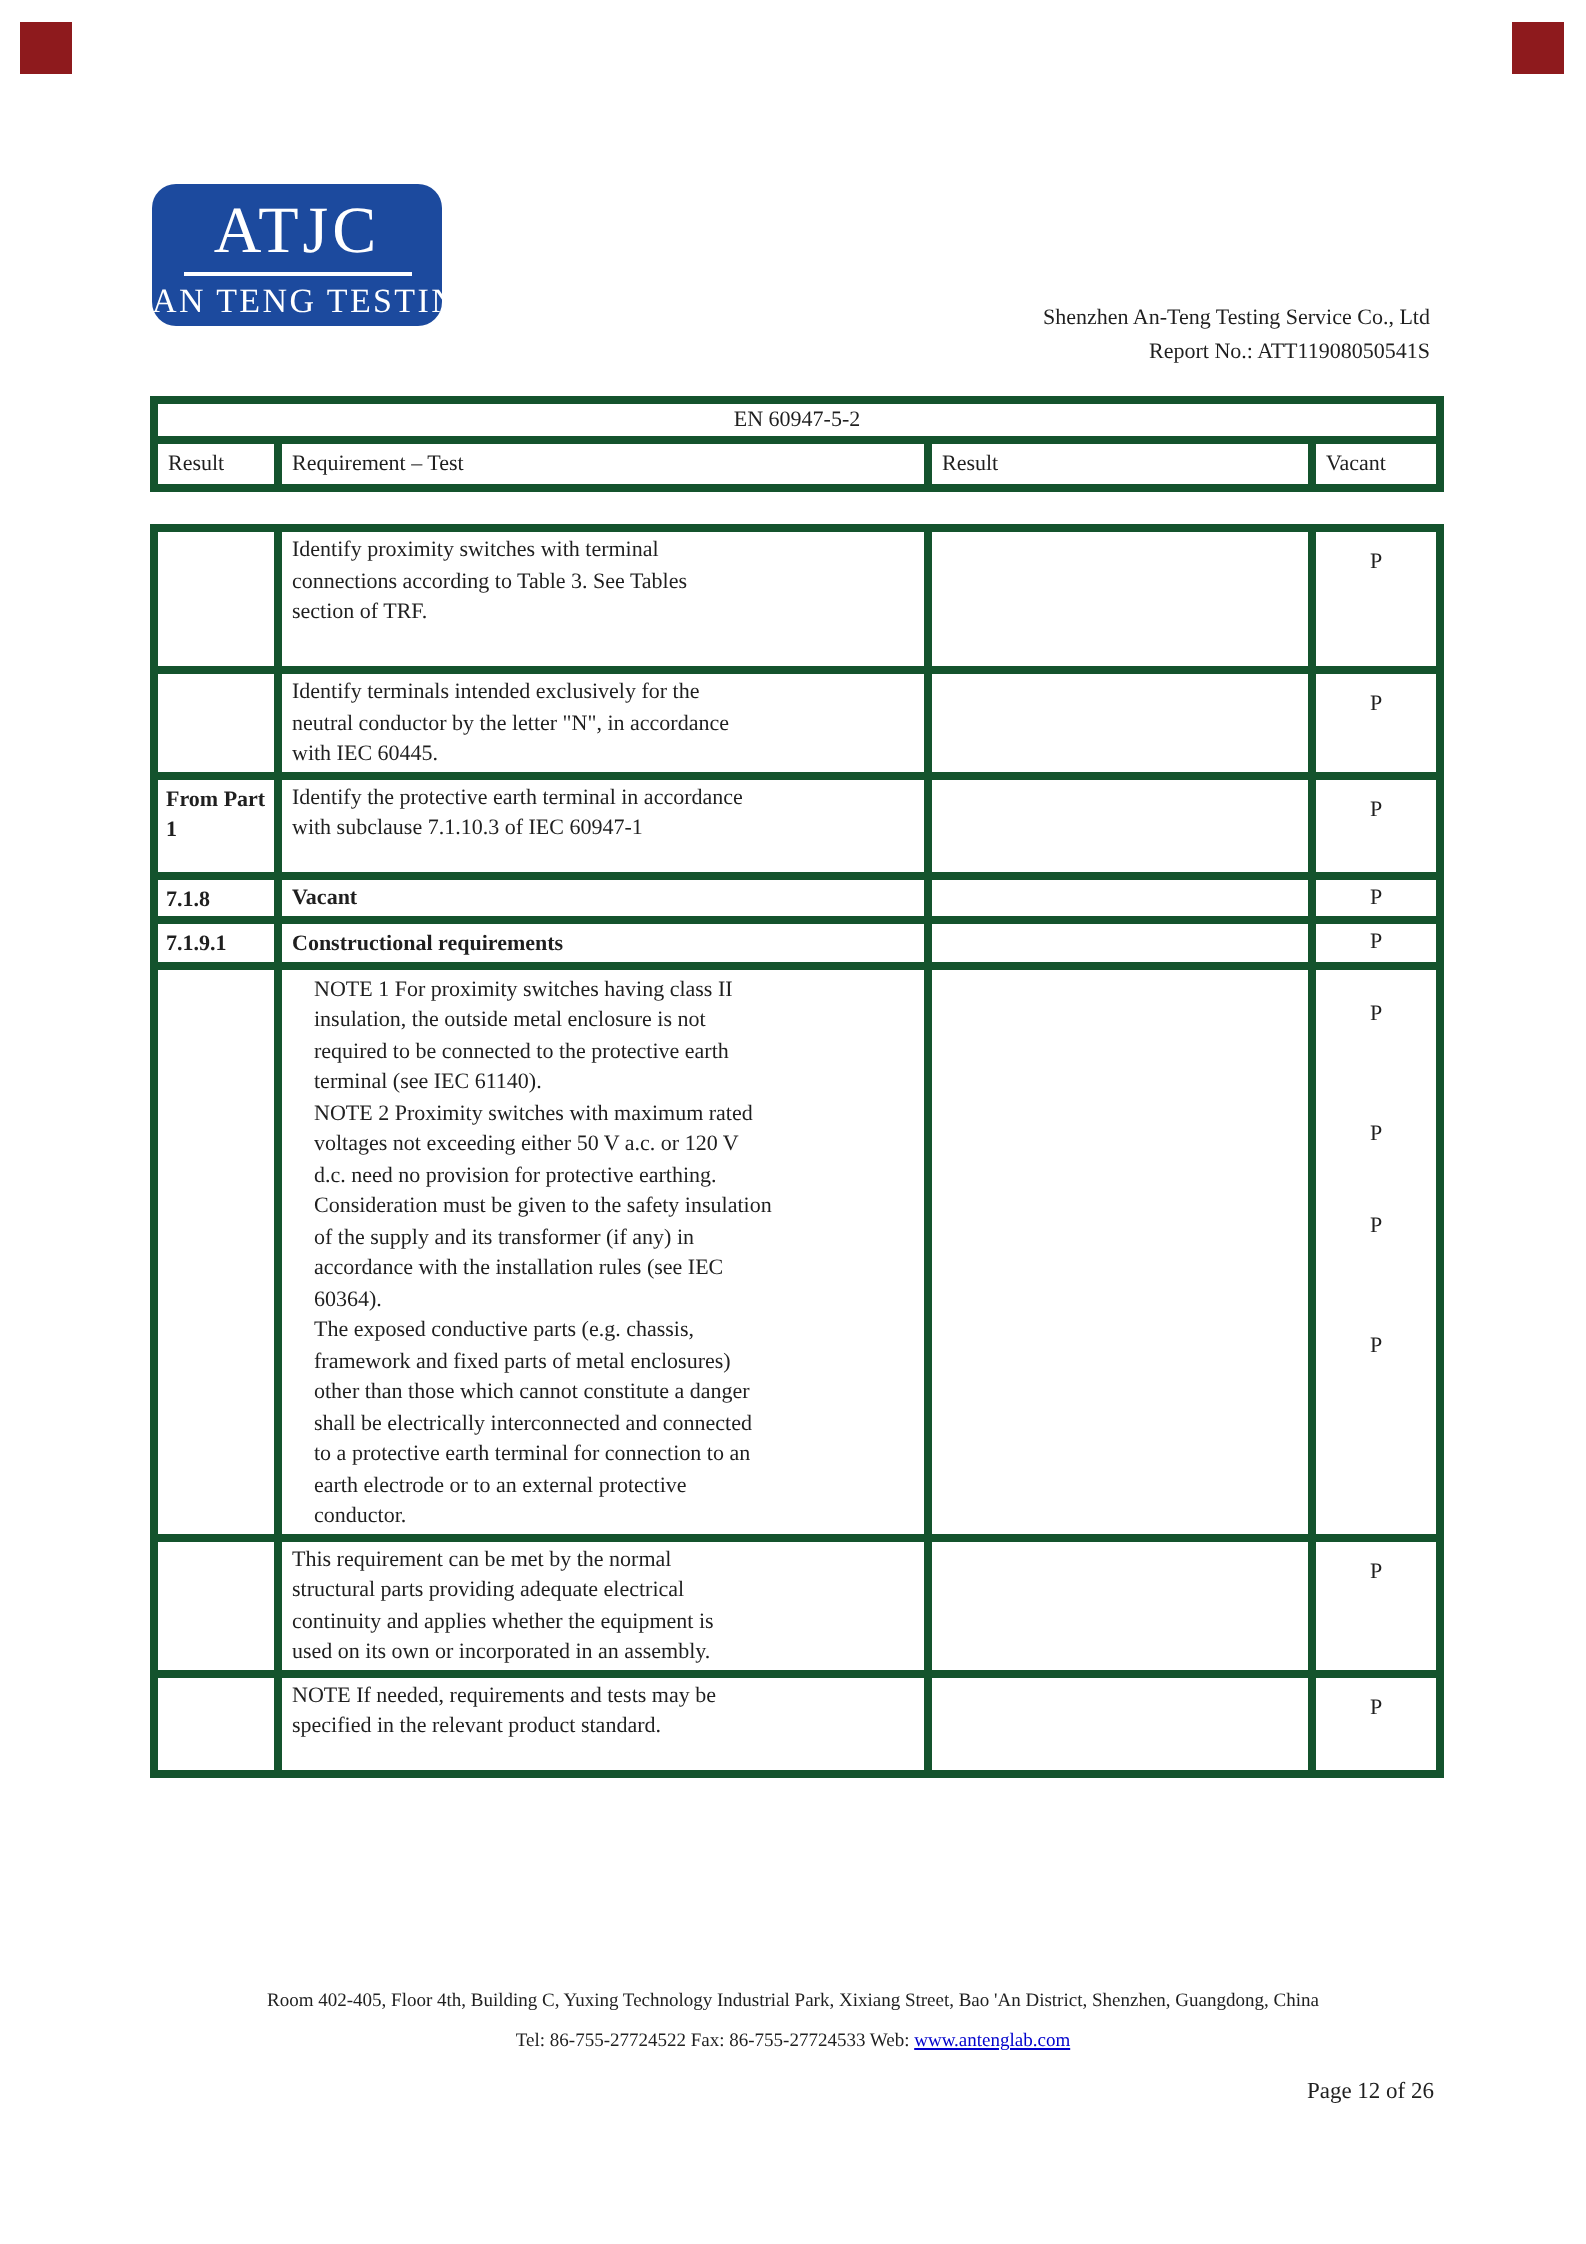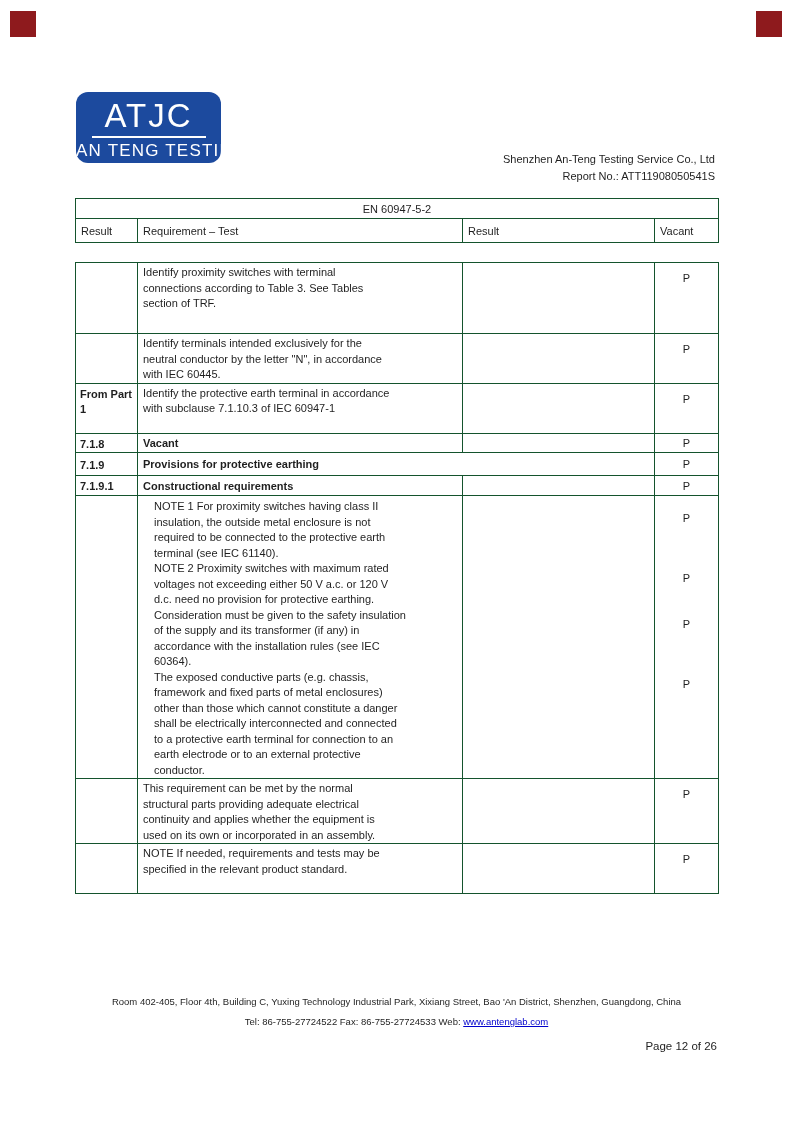--- a/index.html
+++ b/index.html
@@ -1,38 +1,38 @@
 <!DOCTYPE html>
 <html><head>
 <meta charset="utf-8">
 <style>
   * { margin:0; padding:0; box-sizing:border-box; }
   html,body { background:#888; }
   .page {
     position:relative; width:793px; height:1122px; background:#ffffff;
     margin:0 auto; overflow:hidden;
-    font-family:Liberation Sans, sans-serif; color:#1f1f1f;
+    font-family:Liberation Serif, serif; color:#1f1f1f;
   }
   .corner-mark { position:absolute; width:26px; height:26px; top:11px; }
   .corner-mark.l { left:10px; }
   .corner-mark.r { left:756px; }
 
   .logo {
     position:absolute; left:76px; top:92px; width:145px; height:71px;
     border-radius:12px; color:#fff; text-align:center;
   }
   .logo-title { font-size:33px; line-height:38px; margin-top:5px; letter-spacing:2px; font-weight:400; }
   .logo-line  { width:114px; height:2px; background:#fff; margin:1px auto 0 auto; }
   .logo-sub   { font-size:17px; letter-spacing:1.2px; margin-top:3px; white-space:nowrap;text-align:right; }
 
   .header-info { position:absolute; top:151px; right:78px; text-align:right; font-size:11px; line-height:16.5px; }
 
   table { border-collapse:collapse; table-layout:fixed; }
   .std-table, .main-table { position:absolute; left:75px; width:643px; font-size:11px; }
-  .std-table td, .main-table td { border:1px solid #14532d; overflow:hidden;margin-left:35px; }
+  .std-table td, .main-table td { border:4px solid #14532d; overflow:hidden;margin-left:35px; }
 
   .std-table { top:198px; }
   .std-table .title-cell { height:20px; text-align:center; vertical-align:middle; }
   .std-table .col-cell   { height:24px; vertical-align:middle; padding-left:5px; }
 
   .main-table { top:262px; }
   .main-table td { vertical-align:top; }
   td.c { padding:3px 2px 0 4px; line-height:15.5px; }
   td.r { padding:2px 6px 0 5px; line-height:15.5px; }
   td.v { text-align:center; padding-top:9px; }
@@ -129,25 +129,20 @@
       <td class="v">P</td>
     </tr>
 
     <tr style="height:17px" class="mid">
       <td class="c b">7.1.8</td>
       <td class="r b">Vacant</td>
       <td></td>
       <td class="v">P</td>
     </tr>
 
-    <tr style="height:23px" class="mid">
-      <td class="c b">7.1.9</td>
-      <td class="r b" colspan="2">Provisions for protective earthing</td>
-      <td class="v">P</td>
-    </tr>
 
     <tr style="height:20px" class="mid">
       <td class="c b">7.1.9.1</td>
       <td class="r b">Constructional requirements</td>
       <td></td>
       <td class="v">P</td>
     </tr>
 
     <tr style="height:282px">
       <td class="c"></td>

